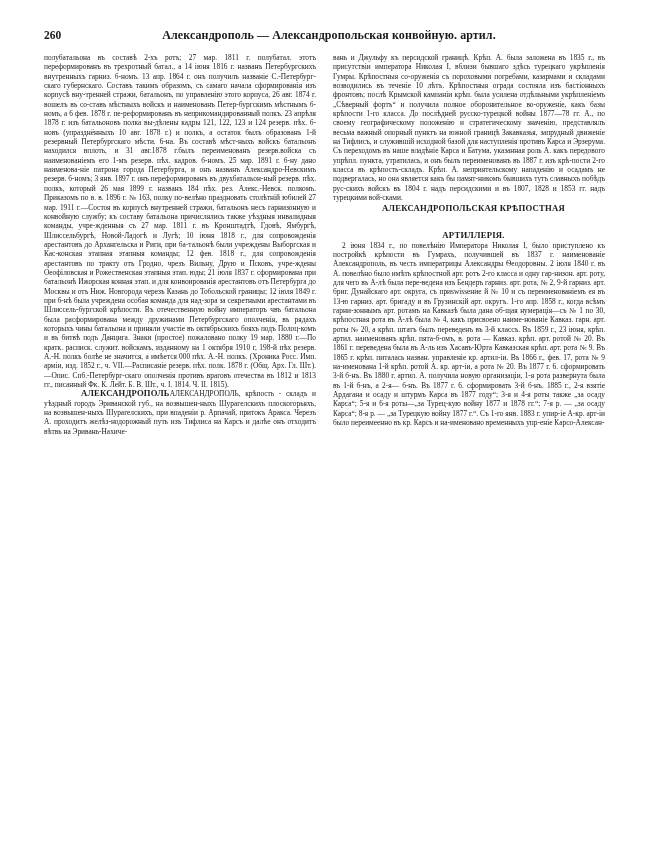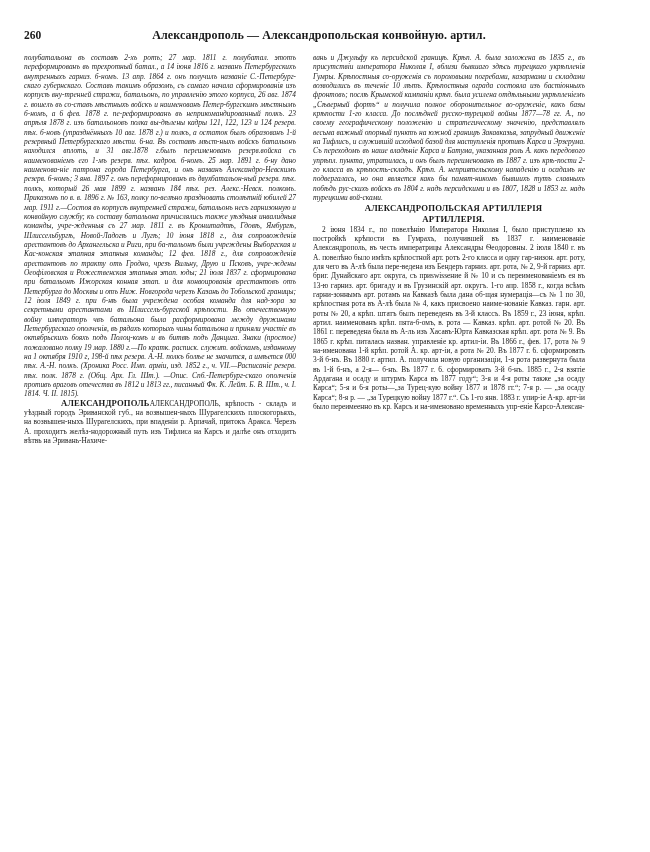--- a/index.html
+++ b/index.html
@@ -14,21 +14,21 @@
     color: #1a1a1a;
     position: relative;
     overflow: hidden;
   }
   .page {
     position: absolute;
     left: 0; top: 0;
     width: 650px;
     height: 852px;
     box-sizing: border-box;
-    padding: 28px 44px 20px 24px;
+    padding: 28px 44px 20px 44px;
   }
   .header {
     display: flex;
     align-items: baseline;
     margin-bottom: 10px;
   }
   .folio {
     font-size: 11.5px;
     font-weight: bold;
     width: 48px;
@@ -55,21 +55,20 @@
     text-align: justify;
     text-justify: inter-word;
     hyphens: manual;
   }
   .col p {
     margin: 0;
     text-indent: 9px;
   }
   .col p.noindent {
     text-indent: 0;
-    font-style: italic;
   }
   .entry-head {
     font-weight: bold;
     font-size: 8.6px;
     letter-spacing: 0.2px;
     margin-left: 28px;
   }
   .entry-block {
     margin-top: 7px;
     text-indent: 9px;
@@ -99,19 +98,19 @@
 
     <div class="col">
       <p class="noindent">полубатальона въ составѣ 2-хъ ротъ; 27 мар. 1811 г. полубатал. этотъ переформированъ въ трехротный батал., а 14 іюня 1816 г. названъ Петербургскихъ внутренныхъ гарниз. б-номъ. 13 апр. 1864 г. онъ получилъ названіе С.-Петербург-скаго губернскаго. Составъ такимъ образомъ, съ самаго начала сформированія изъ корпусѣ вну-тренней стражи, батальонъ, по управленію этого корпуса, 26 авг. 1874 г. вошелъ въ со-ставъ мѣстныхъ войскъ и наименованъ Петер-бургскимъ мѣстнымъ б-номъ, а 6 фев. 1878 г. пе-реформированъ въ неприкомандированный полкъ. 23 апрѣля 1878 г. изъ батальоновъ полка вы-дѣлены кадры 121, 122, 123 и 124 резерв. пѣх. б-новъ (упразднённыхъ 10 авг. 1878 г.) и полкъ, а остаток былъ образованъ 1-й резервный Петербургскаго мѣсти. 6-на. Въ составѣ мѣст-ныхъ войскъ батальонъ находился вплоть, и 31 авг.1878 г.былъ переименованъ резерв.войска съ наименованіемъ его 1-мъ резерв. пѣх. кадров. б-номъ. 25 мар. 1891 г. б-ну дано наименова-ніе патрона города Петербурга, и онъ названъ Александро-Невскимъ резерв. б-номъ; 3 янв. 1897 г. онъ переформированъ въ двухбатальон-ный резерв. пѣх. полкъ, который 26 мая 1899 г. названъ 184 пѣх. рез. Алекс.-Невск. полкомъ. Приказомъ по в. в. 1896 г. № 163, полку по-велѣно праздновать столѣтній юбилей 27 мар. 1911 г.—Состоя въ корпусѣ внутренней стражи, батальонъ несъ гарнизонную и конвойную службу; къ составу батальона причислялись также уѣздныя инвалидныя команды, учре-жденныя съ 27 мар. 1811 г. въ Кронштадтѣ, Гдовѣ, Ямбургѣ, Шлиссельбургѣ, Новой-Ладогѣ и Лугѣ; 10 іюня 1818 г., для сопровожденія арестантовъ до Архангельска и Риги, при ба-тальонѣ были учреждены Выборгская и Кас-конская этапная этапныя команды; 12 фев. 1818 г., для сопровожденія арестантовъ по тракту отъ Гродно, чрезъ Вильну, Друю и Псковъ, учре-ждены Оеофіловская и Рожественская этапныя этап. юды; 21 іюля 1837 г. сформирована при батальонѣ Ижорская конная этап. и для конвоированія арестантовъ отъ Петербурга до Москвы и отъ Ниж. Новгорода черезъ Казань до Тобольской границы; 12 іюля 1849 г. при б-нѣ была учреждена особая команда для над-зора за секретными арестантами въ Шлиссель-бургской крѣпости. Въ отечественную войну императоръ чвъ батальона была расформирована между дружинами Петербургскаго ополченія, въ рядахъ которыхъ чины батальона и приняли участіе въ октябрьскихъ бояхъ подъ Полоц-комъ и въ битвѣ подъ Данцига. Знаки (простое) пожаловано полку 19 мар. 1880 г.—По кратк. расписк. служит. войскамъ, изданному на 1 октября 1910 г, 198-й пѣх резерв. А.-Н. полкъ болѣе не значится, а имѣется 000 пѣх. А.-Н. полкъ. (Хроника Росс. Имп. арміи, изд. 1852 г., ч. VII.—Расписаніе резерв. пѣх. полк. 1878 г. (Общ. Арх. Гл. Шт.). —Опис. Спб.-Петербург-скаго ополченія противъ враговъ отечества въ 1812 и 1813 гг., писанный Фк. К. Лейт. Б. В. Шт., ч. I. 1814. Ч. II. 1815).</p>
       <p class="entry-block">
         <span class="entry-head">АЛЕКСАНДРОПОЛЬ</span><span>АЛЕКСАНДРОПОЛЬ, крѣпость - складъ и уѣздный городъ Эриванской губ., на возвышен-ныхъ Шурагелскихъ плоскогорьяхъ, на возвышен-ныхъ Шурагелскихъ, при впаденіи р. Арпачай, притокъ Аракса. Черезъ А. проходитъ желѣз-нодорожный путь изъ Тифлиса на Карсъ и далѣе онъ отходитъ вѣтвь на Эривань-Нахиче-</span>
       </p>
     </div>
 
     <div class="col">
       <p class="noindent">вань и Джульфу къ персидской границѣ. Крѣп. А. была заложена въ 1835 г., въ присутствіи императора Николая I, вблизи бывшаго здѣсь турецкаго укрѣпленія Гумры. Крѣпостныя со-оруженія съ пороховыми погребами, казармами и складами возводились въ теченіе 10 лѣтъ. Крѣпостныя ограда состояла изъ бастіонныхъ фронтовъ; послѣ Крымской кампаніи крѣп. была усилена отдѣльными укрѣпленіемъ „Сѣверный фортъ“ и получила полное оборонительное во-оруженіе, какъ базы крѣпости 1-го класса. До послѣдней русско-турецкой войны 1877—78 гг. А., по своему географическому положенію и стратегическому значенію, представлялъ весьма важный опорный пунктъ на южной границѣ Закавказья, запрудный движеніе на Тифлисъ, и служившій исходной базой для наступленія противъ Карса и Эрзерума. Съ переходомъ въ наше владѣніе Карса и Батума, указанная роль А. какъ передового упрѣпл. пункта, утратилась, и онъ былъ переименованъ въ 1887 г. изъ крѣ-пости 2-го класса въ крѣпость-складъ. Крѣп. А. неприятельскому нападенію и осадамъ не подвергалась, но она является какъ бы памят-никомъ бывшихъ тутъ славныхъ побѣдъ рус-скихъ войскъ въ 1804 г. надъ персидскими и въ 1807, 1828 и 1853 гг. надъ турецкими вой-сками.</p>
-      <p class="entry-centered">АЛЕКСАНДРОПОЛЬСКАЯ АРТИЛЛЕРІЯ</p>
-      <p class="entry-centered" style="margin-top:0;"><span>АРТИЛЛЕРІЯ.</span></p>
+      <p class="entry-centered">АЛЕКСАНДРОПОЛЬСКАЯ КРѢПОСТНАЯ</p>
+      <p class="entry-centered" style="margin-top:16px;"><span>АРТИЛЛЕРІЯ.</span></p>
       <p>2 іюня 1834 г., по повелѣнію Императора Николая I, было приступлено къ постройкѣ крѣпости въ Гумрахъ, получившей въ 1837 г. наименованіе Александрополь, въ честь императрицы Александры Ѳеодоровны. 2 іюля 1840 г. въ А. повелѣно было имѣть крѣпостной арт. ротъ 2-го класса и одну гар-низон. арт. роту, для чего въ А-лѣ была пере-ведена изъ Бендеръ гарниз. арт. рота, № 2, 9-й гарниз. арт. бриг. Дунайскаго арт. округа, съ приswissение й № 10 и съ переименованіемъ ея въ 13-ю гарниз. арт. бригаду и въ Грузинскій арт. округъ. 1-го апр. 1858 г., когда всѣмъ гарни-зоннымъ арт. ротамъ на Кавказѣ была дана об-щая нумерація—съ № 1 по 30, крѣпостная рота въ А-лѣ была № 4, какъ присвоено наиме-нованіе Кавказ. гарн. арт. роты № 20, а крѣп. штатъ былъ переведенъ въ 3-й классъ. Въ 1859 г., 23 іюня, крѣп. артил. наименованъ крѣп. пята-б-омъ, в. рота — Кавказ. крѣп. арт. ротой № 20. Въ 1861 г. переведена была въ А-ль изъ Хасавъ-Юрта Кавказская крѣп. арт. рота № 9. Въ 1865 г. крѣп. питалась назван. управленіе кр. артил-іи. Въ 1866 г., фев. 17, рота № 9 на-именована 1-й крѣп. ротой А. кр. арт-іи, а рота № 20. Въ 1877 г. 6. сформировать 3-й б-нъ. Въ 1880 г. артил. А. получила новую организаціи, 1-я рота развернута была въ 1-й б-нъ, а 2-я— б-нъ. Въ 1877 г. 6. сформировать 3-й б-нъ. 1885 г., 2-я взятіе Ардагана и осаду и штурмъ Карса въ 1877 году“; 3-я и 4-я роты также „за осаду Карса“; 5-я и 6-я роты—„за Турец-кую войну 1877 и 1878 гг.“; 7-я р. — „за осаду Карса“; 8-я р. — „за Турецкую войну 1877 г.“. Съ 1-го янв. 1883 г. упир-іе А-кр. арт-іи было переимеенно въ кр. Карсъ и на-именовано временныхъ упр-еніе Карсо-Алексан-</p>
     </div>
 
   </div>
 </div>
 
 </body></html>

